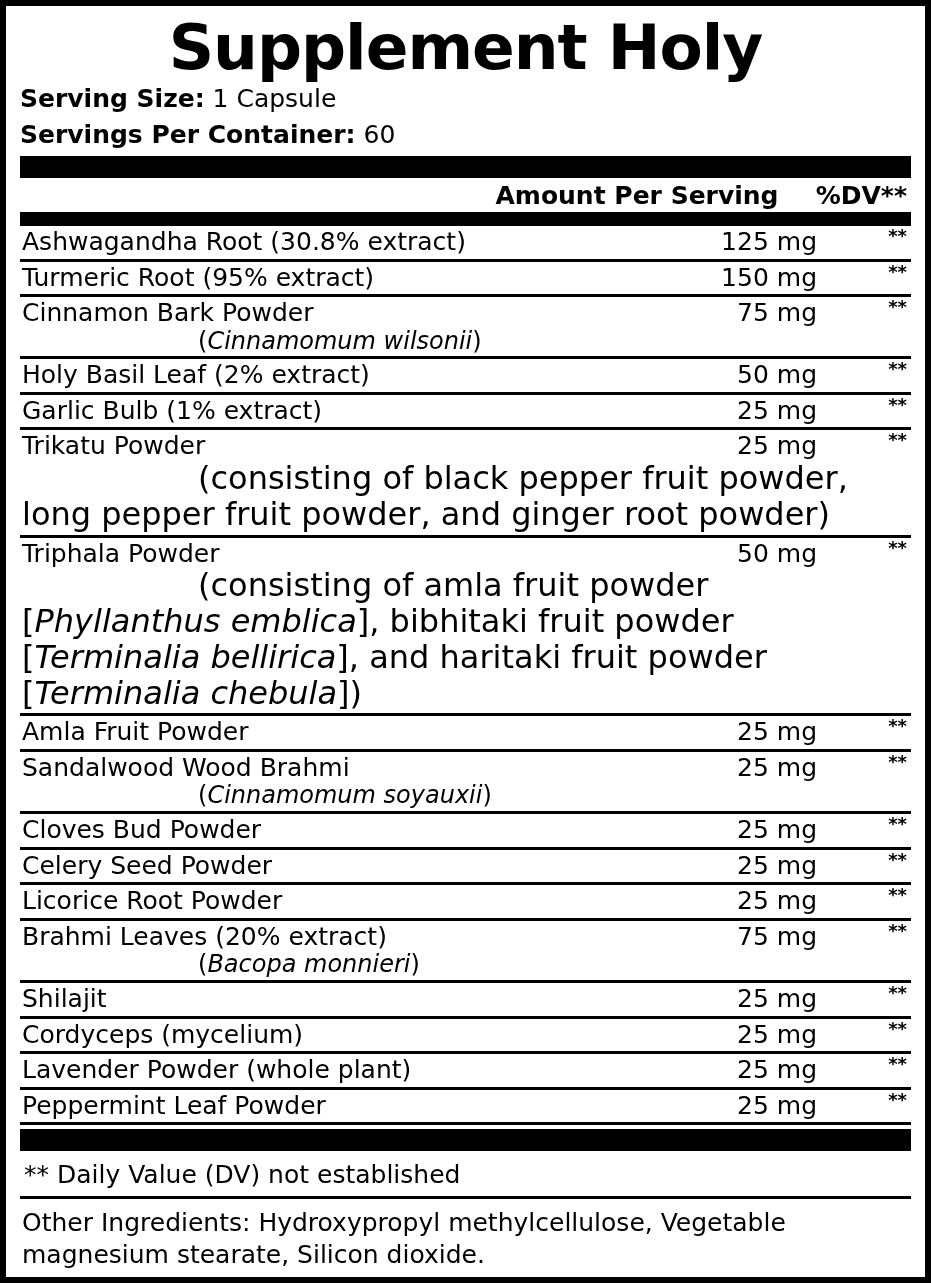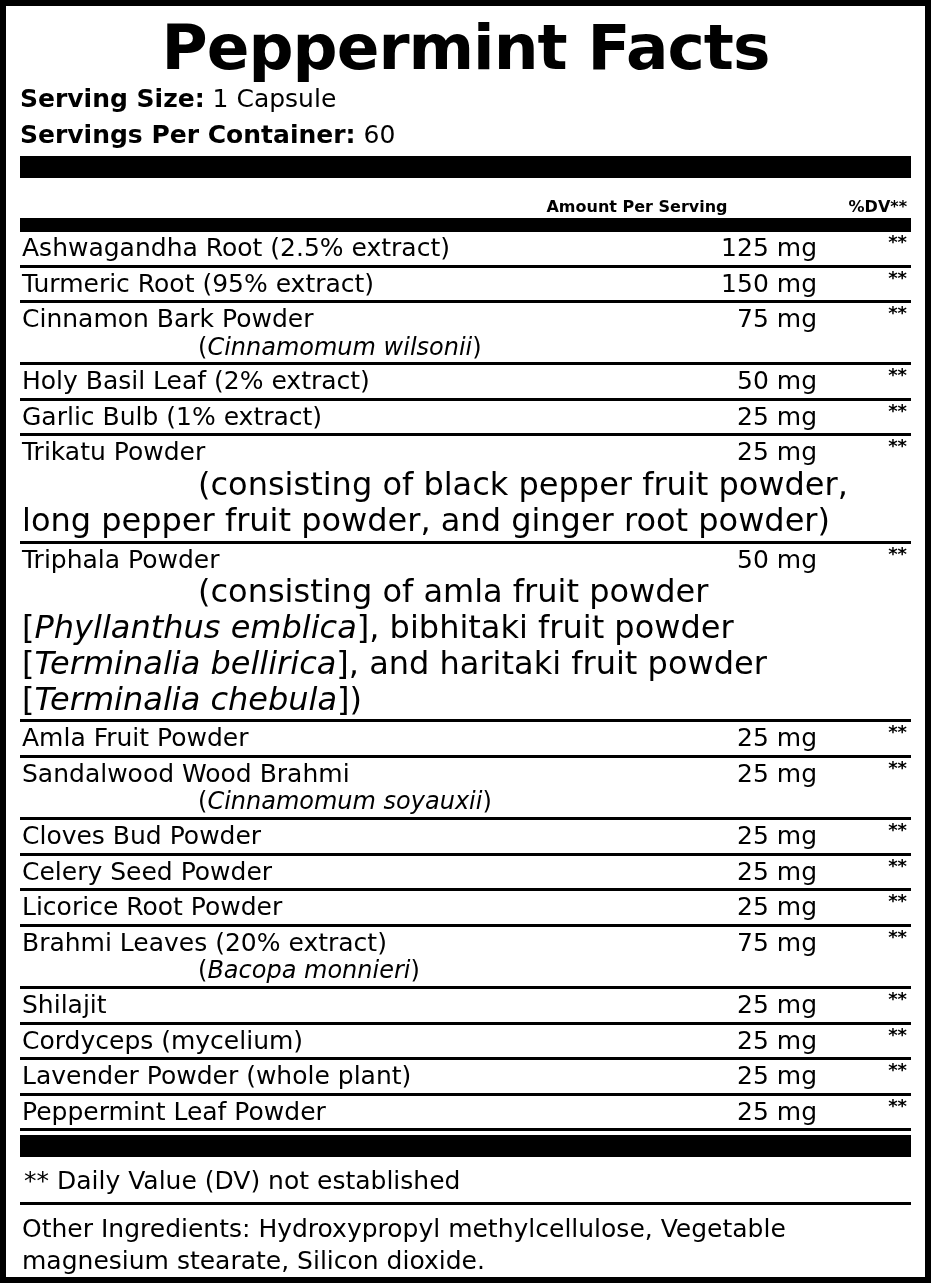--- a/index.html
+++ b/index.html
@@ -49,22 +49,22 @@
     background: #000;
   }
   .rule {
     height: 3px;
     background: #000;
   }
   .hdr-row {
     display: flex;
     align-items: center;
     font-weight: bold;
-    font-size: 16px;
-    padding: 19px 0 2px 0;
+    font-size: 25px;
+    padding: 3px 0 2px 0;
   }
   .hdr-spacer { flex: 1 1 auto; }
   .hdr-amt {
     width: 300px;
     text-align: center;
   }
   .hdr-dv {
     width: 120px;
     text-align: right;
     padding-right: 4px;
@@ -124,21 +124,21 @@
     padding-top: 8px;
     padding-left: 2px;
   }
   .other b { font-weight: normal; }
 </style>
 </head>
 <body>
 
 <div class="panel">
 
-  <div class="title">Peppermint Facts</div>
+  <div class="title">Supplement Holy</div>
 
   <div class="serving-line">
     <b>Serving Size:</b>
     <span>1 Capsule</span>
   </div>
   <div class="serving-line">
     <b>Servings Per Container:</b>
     <span>60</span>
   </div>
 
@@ -148,21 +148,21 @@
     <div class="hdr-spacer"></div>
     <div class="hdr-amt">Amount Per Serving</div>
     <div class="hdr-dv">%DV**</div>
   </div>
 
   <div class="bar-mid"></div>
 
   <div id="rows">
       <div class="row">
         <div class="row-main">
-          <div class="nutr-name">Ashwagandha Root (2.5% extract)</div>
+          <div class="nutr-name">Ashwagandha Root (30.8% extract)</div>
           <div class="nutr-amt">125 mg</div>
           <div class="nutr-dv">**</div>
         </div>
       </div>
       <div class="rule"></div>
       <div class="row">
         <div class="row-main">
           <div class="nutr-name">Turmeric Root (95% extract)</div>
           <div class="nutr-amt">150 mg</div>
           <div class="nutr-dv">**</div>

